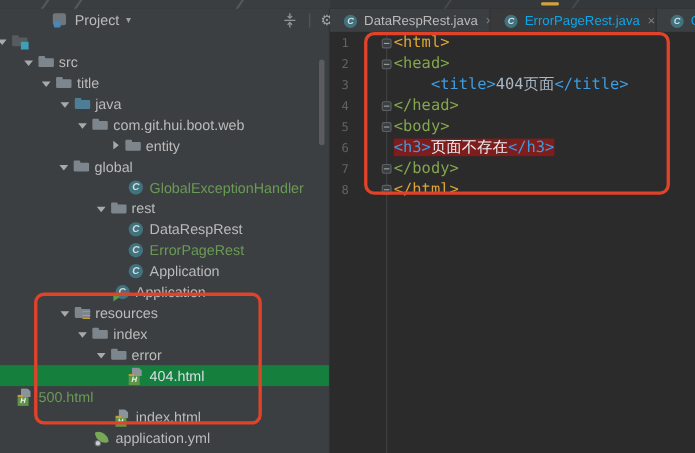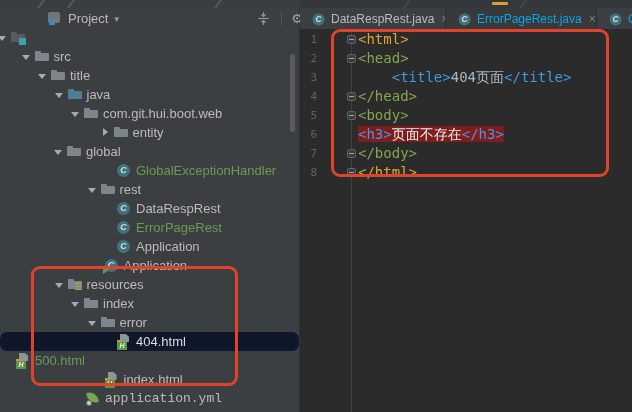--- a/index.html
+++ b/index.html
@@ -24,21 +24,21 @@
   .hdr-icon{width:15px;height:15px;flex:none;margin-right:8px;opacity:.9;}
   .hdr-sep{width:1px;height:13px;background:#55585A;margin:0 9px 0 2px;flex:none;}
   .gear-wrap{display:flex;align-items:center;margin-right:8px;}
   .gear-glyph{color:#A0A3A5;font-size:13px;line-height:13px;}
   .gear-caret{color:#A0A3A5;font-size:8px;margin-left:1px;}
 
   
   .tree{position:absolute;left:0;top:0;width:100%;height:100%;}
   .trow{position:absolute;left:0;right:0;height:19px;display:flex;align-items:center;
         font-size:13px;color:#BBBBBB;white-space:nowrap;}
-  .trow.sel{background:#0f172a;border-radius:7px;}
+  .trow.sel{background:#15803d;}
   .trow.sel .tlabel{color:#D8DEE3;}
   .trow .tlabel.green{color:#6A9A55;}
   .trow .tlabel.bold{font-weight:bold;color:#CFD2D4;}
   .lvl0{margin-left:-7px;}
   .arr{width:15px;height:19px;flex:none;position:relative;}
   .arr.down::before{content:"";position:absolute;left:3px;top:8px;border:4px solid transparent;border-top:5px solid #A7AAAC;}
   .arr.right::before{content:"";position:absolute;left:5px;top:5px;border:4px solid transparent;border-left:5px solid #A7AAAC;}
   .ticon{width:17px;height:19px;flex:none;position:relative;margin-right:3px;}
   .tlabel{line-height:19px;}
 
@@ -268,21 +268,21 @@
         </div>
         <div class="trow" style="top: 362px; padding-left: 88.5px;">
           <span class="arr none"></span>
           <span class="ticon html">
             <i class="html-page"></i>
             <i class="html-dash"></i>
             <i class="html-h">H</i>
           </span>
           <span class="tlabel">index.html</span>
         </div>
-        <div class="trow" style="top: 381px; padding-left: 70px; font-family: Liberation Mono, monospace;">
+        <div class="trow" style="top: 381px; padding-left: 70px;">
           <span class="arr none"></span>
           <span class="ticon spring">
             <i class="gear-dot"></i>
           </span>
           <span class="tlabel">application.yml</span>
         </div>
       </div>
     <div class="tree-scrollbar"></div>
     <div class="annot annot-tree"></div>
   </div>

